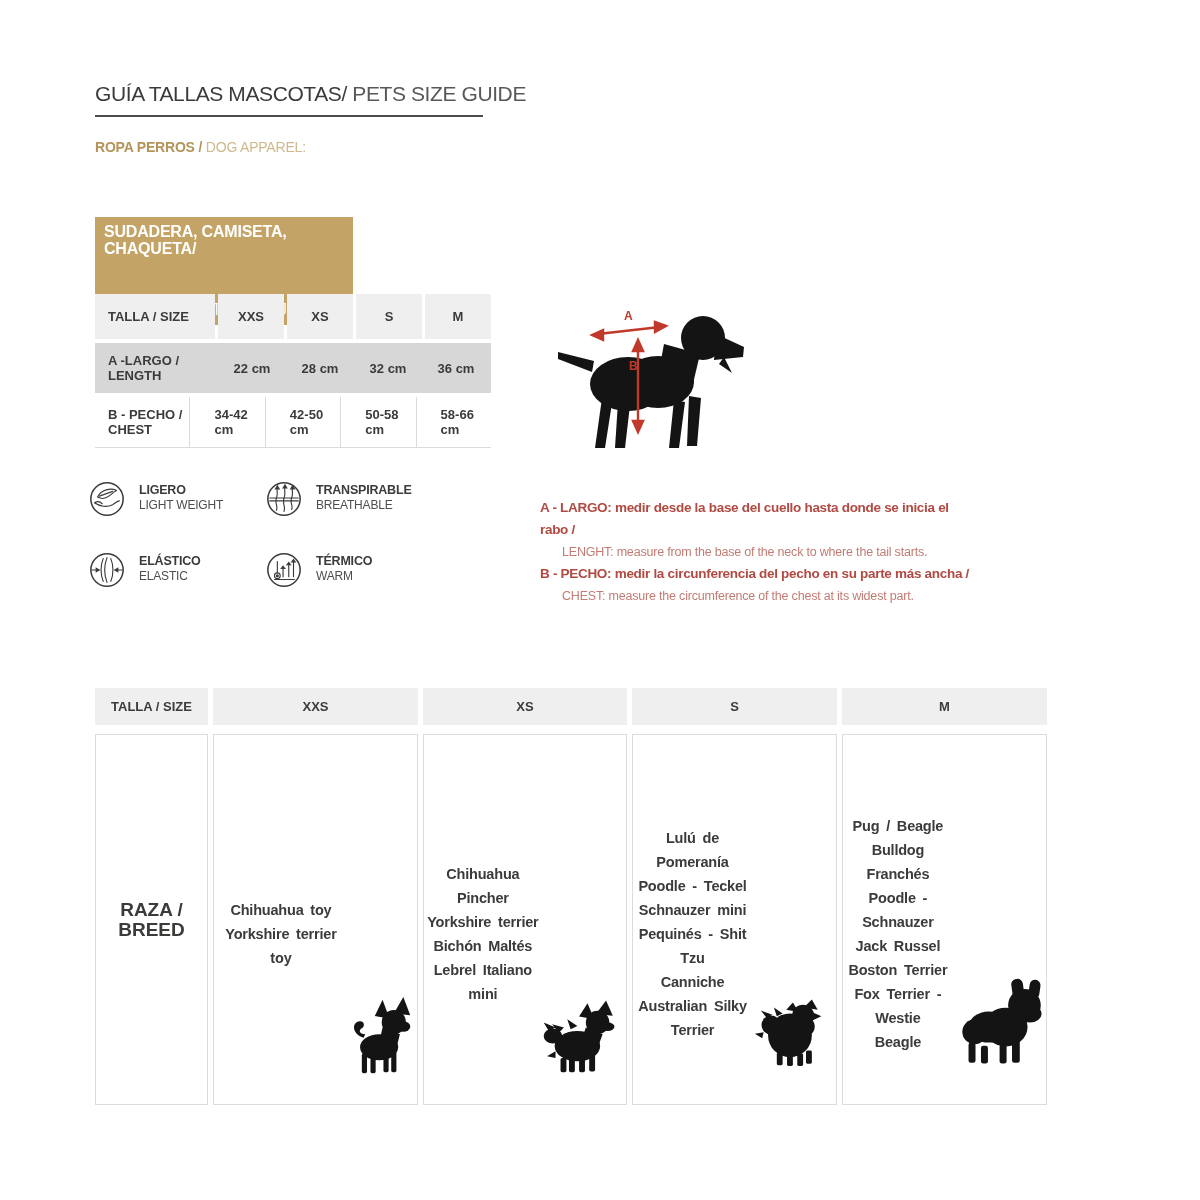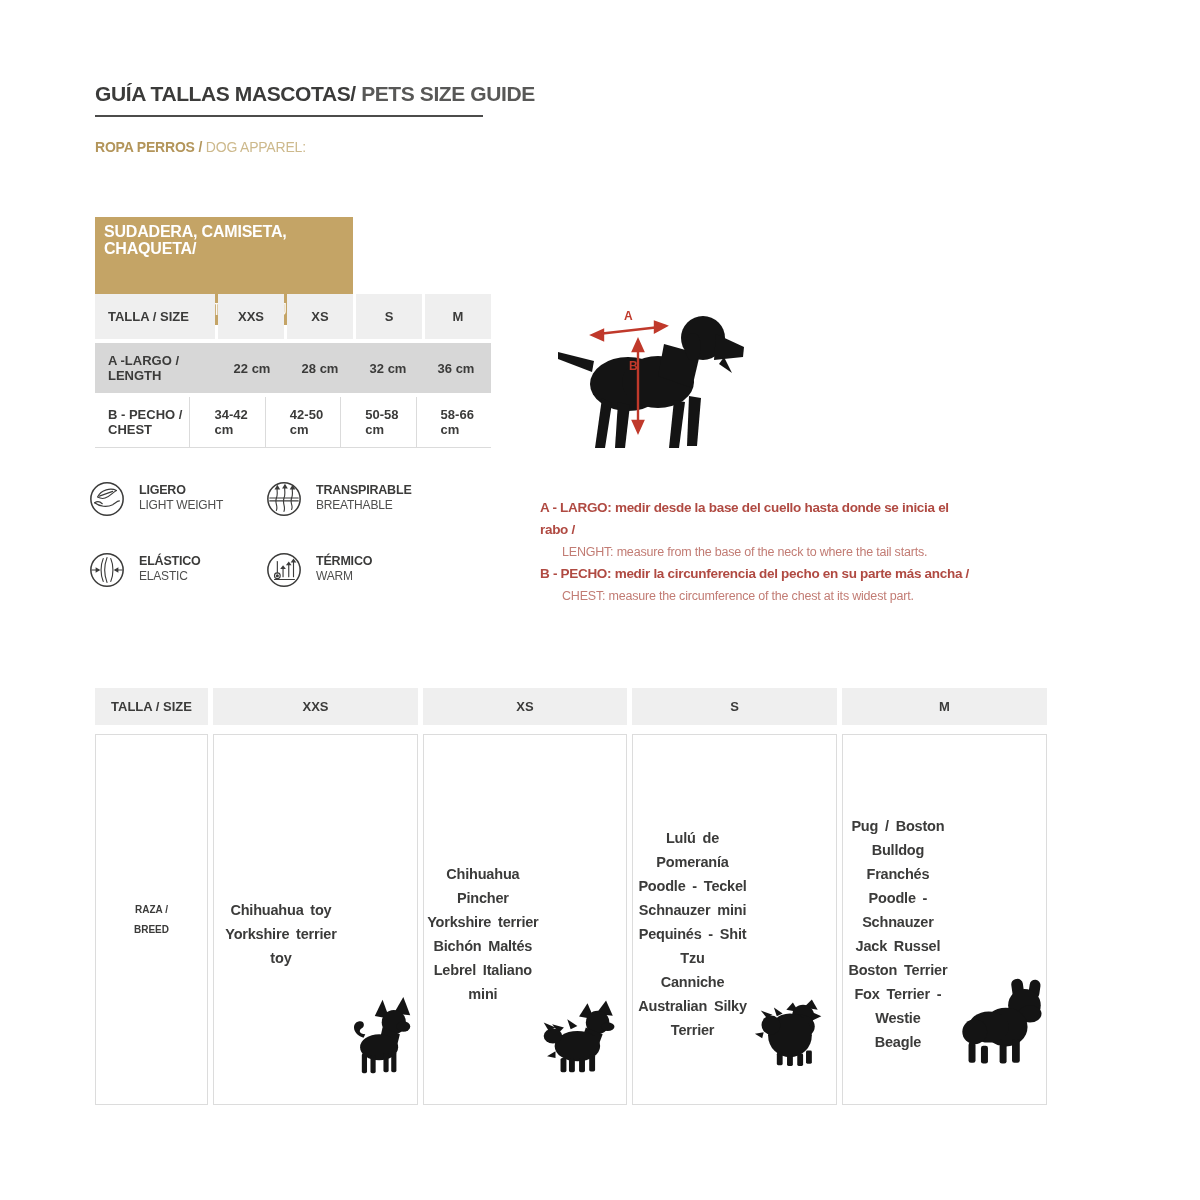--- a/index.html
+++ b/index.html
@@ -3,21 +3,21 @@
 <meta charset="utf-8">
 <style>
   html,body{margin:0;padding:0;background:#fff;}
   #canvas{
     position:relative;width:1200px;height:1200px;background:#ffffff;
     font-family:"Liberation Sans", sans-serif;color:#3b3b3a;overflow:hidden;
   }
   
   .title{
     position:absolute;left:95px;top:82px;width:388px;
-    font-size:21px;font-weight:700;letter-spacing:-0.4px;white-space:nowrap;
+    font-size:21px;font-weight:400;letter-spacing:-0.4px;white-space:nowrap;
     border-bottom:2px solid #4c4c4b;padding-bottom:9px;color:#3b3b3a;
   }
   .title .en{color:#585857;}
   .subtitle{
     position:absolute;left:95px;top:139px;font-size:14px;font-weight:700;
     letter-spacing:-0.2px;color:#b3955a;white-space:nowrap;
   }
   .subtitle .en{color:#cdb98c;font-weight:400;}
   
   .banner{
@@ -56,21 +56,21 @@
   .note-en{color:#c27c74;font-weight:400;font-size:12.5px;margin-left:22px;letter-spacing:-0.2px;}
   
   .breedTable{position:absolute;left:95px;top:688px;width:953px;}
   .bt-head{display:flex;gap:5px;height:37px;font-size:13px;font-weight:700;}
   .bt-head .cell{background:#efefef;display:flex;align-items:center;justify-content:center;}
   .bt-body{display:flex;gap:5px;margin-top:9px;height:371px;}
   .bt-body .cell{border:1px solid #dcdcdc;background:#fff;box-sizing:border-box;
     display:flex;flex-direction:row;align-items:center;}
   .bw-lab{width:113px;} .bw-c{width:205px;} .bw-c2{width:204px;}
   .raza{display:flex;align-items:center;justify-content:center;text-align:center;
-    font-weight:700;font-size:10px;line-height:20px;}
+    font-weight:700;font-size:19px;line-height:20px;}
   .breeds{margin-top:28px;text-align:center;font-weight:700;font-size:14.5px;
     line-height:24px;letter-spacing:-0.2px;word-spacing:3px;}
   .dogArt{margin-top:auto;margin-bottom:26px;}
   svg .ln{fill:none;stroke:#3b3b3a;stroke-width:1.6;stroke-linecap:round;stroke-linejoin:round;}
   svg .thin{stroke-width:1.2;}
 </style>
 </head>
 <body>
 
 <div id="canvas">
@@ -311,21 +311,21 @@
             <rect x="34" y="76" width="8" height="17" rx="2"></rect>
             <rect x="48" y="79" width="8" height="15" rx="2"></rect>
             <rect x="62" y="77" width="8" height="17" rx="2"></rect>
             <rect x="74" y="73" width="8" height="18" rx="2"></rect>
           </g>
         </svg>
       </div>
 
       <div class="cell bw-c">
         <div class="breeds">
-            <div>Pug / Boston</div>
+            <div>Pug / Beagle</div>
             <div>Bulldog Franchés</div>
             <div>Poodle - Schnauzer</div>
             <div>Jack Russel</div>
             <div>Boston Terrier</div>
             <div>Fox Terrier - Westie</div>
             <div>Beagle</div>
           </div>
         <svg class="dogArt" width="118" height="112" viewBox="0 0 120 115">
           <g fill="#141414">
             <rect x="76" y="2" width="15" height="28" rx="7" transform="rotate(-8 83 16)"></rect>

